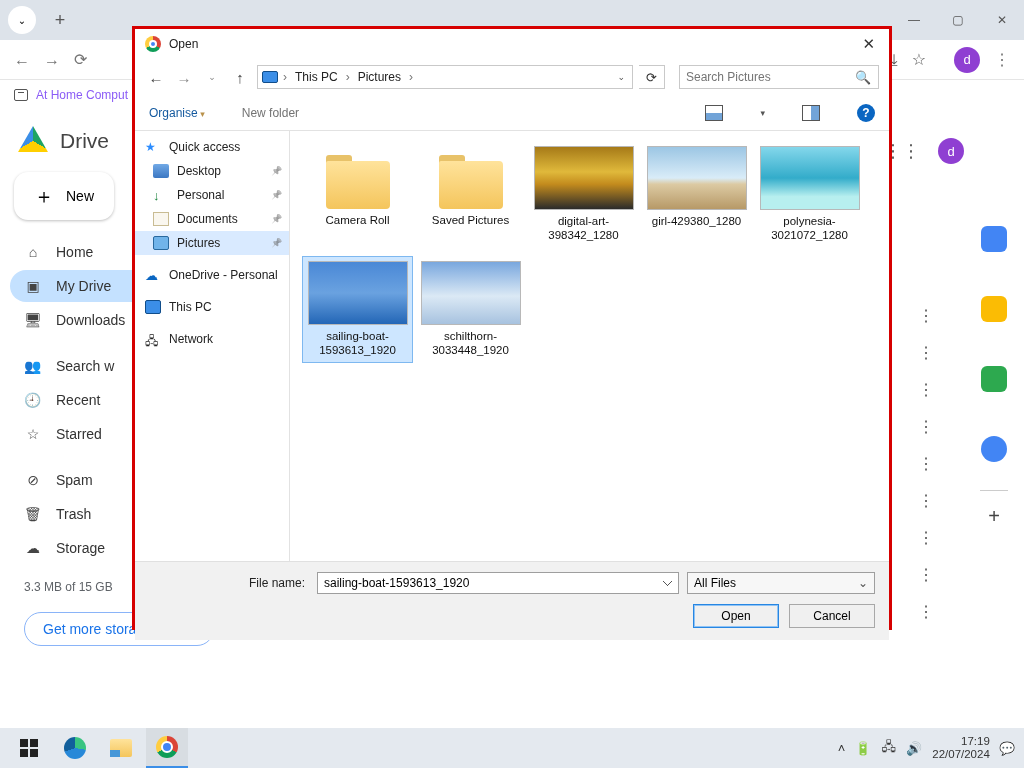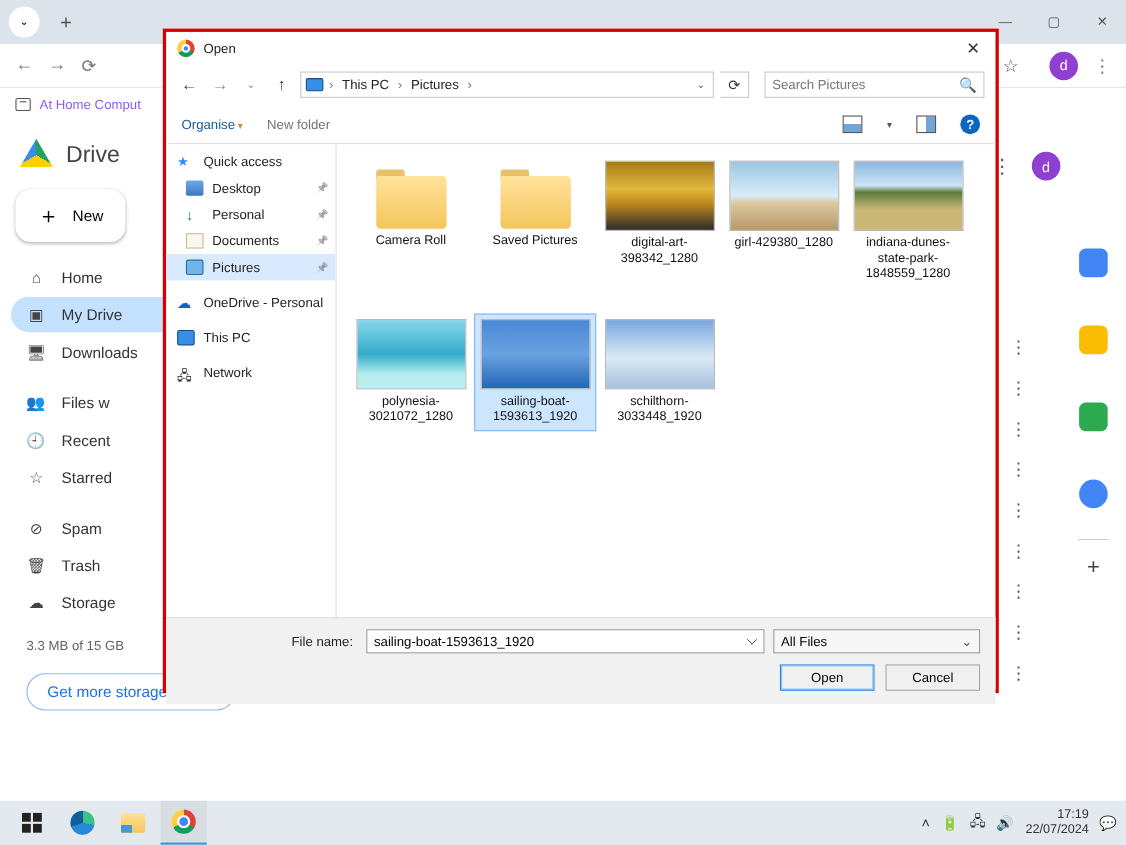--- a/index.html
+++ b/index.html
@@ -42,42 +42,42 @@
 .drive-right-icons { position: absolute; right: 60px; top: 138px; display: flex; gap: 18px; align-items: center; }
 .drive-right-icons span { font-size: 18px; color: #555; }
 .drive-far-right { position: absolute; right: 8px; top: 78px; width: 44px; display: flex; flex-direction: column; align-items: center; }
 .drive-far-right .ico { width: 26px; height: 26px; margin: 22px 0; border-radius: 6px; }
 .far-sep { width: 28px; border-top: 1px solid #ccc; margin: 6px 0 14px; }
 .far-plus { font-size: 20px; color: #444; }
 .kebab-col { position: absolute; left: 915px; top: 306px; width: 22px; display: flex; flex-direction: column; }
 .kebab-col span { height: 37px; text-align: center; color: #555; font-size: 16px; }
 
 
-.dialog-wrap { position: absolute; left: 148px; top: 26px; width: 760px; height: 604px; border: 3px solid #d60000; background: #fff; }
+.dialog-wrap { position: absolute; left: 132px; top: 26px; width: 760px; height: 604px; border: 3px solid #d60000; background: #fff; }
 .dlg-title { height: 30px; display: flex; align-items: center; padding: 0 10px; gap: 8px; }
 .chrome-ico { width: 16px; height: 16px; border-radius: 50%; background: conic-gradient(#db4437 0 120deg,#0f9d58 120deg 240deg,#ffcd40 240deg); position: relative; }
 .chrome-ico::after { content: ""; position: absolute; inset: 4px; border-radius: 50%; background: #4285f4; border: 2px solid #fff; }
 .dlg-title-text { font-size: 12px; color: #222; }
 .dlg-close { margin-left: auto; font-size: 15px; color: #333; padding: 0 4px; }
 
 .dlg-nav { height: 36px; display: flex; align-items: center; padding: 0 10px; gap: 6px; }
 .dlg-nav .arrow { width: 22px; color: #888; text-align: center; font-size: 15px; }
 .dlg-nav .arrow.dk { color: #444; }
 .loc-bar { flex: 1; height: 24px; border: 1px solid #c9c9c9; display: flex; align-items: center; padding: 0 4px; gap: 2px; font-size: 12px; }
 .loc-bar .this-pc-ico { width: 16px; height: 12px; background: #3b8ee7; border: 1px solid #104d8a; border-radius: 2px; }
 .loc-bar span { padding: 0 3px; color: #222; }
 .loc-bar .crumbarrow { color: #777; }
 .loc-bar .spacer { flex: 1; }
 .loc-bar .locdrop { color: #555; font-size: 9px; }
 .loc-refresh { width: 26px; height: 24px; border: 1px solid #c9c9c9; border-left: 0; display: flex; align-items: center; justify-content: center; font-size: 13px; color: #333; }
 .search-box { width: 200px; height: 24px; border: 1px solid #c9c9c9; margin-left: 8px; display: flex; align-items: center; padding: 0 6px; }
 .search-box input { border: 0; flex: 1; font-size: 12px; outline: none; }
 .search-box .mag { font-size: 13px; color: #555; }
 
-.dlg-toolbar { height: 36px; border-bottom: 1px solid #e2e2e2; display: flex; align-items: center; padding: 0 14px; gap: 22px; font-size: 12px; }
+.dlg-toolbar { height: 36px; border-bottom: 1px solid #e2e2e2; display: flex; align-items: center; padding: 0 14px; gap: 37px; font-size: 12px; }
 .dlg-toolbar .org { color: #14599e; }
 .dlg-toolbar .org::after { content: " ▾"; color: #b9914a; font-size: 9px; }
 .dlg-toolbar .nf { color: #737373; }
 .dlg-toolbar .fill { flex: 1; }
 .view-ico { width: 18px; height: 16px; border: 1px solid #555; background: linear-gradient(#fff 50%, #72a4d8 50%); }
 .pane-ico { width: 18px; height: 16px; border: 1px solid #555; background: linear-gradient(90deg,#fff 50%, #72a4d8 50%); }
 .help-ico { width: 18px; height: 18px; border-radius: 50%; background: #0a66c2; color: #fff; display: flex; align-items: center; justify-content: center; font-weight: bold; font-size: 12px; }
 
 .dlg-body { display: flex; height: 430px; }
 .nav-pane { width: 155px; border-right: 1px solid #e2e2e2; padding: 4px 0; overflow: hidden; }
@@ -90,21 +90,21 @@
 .ni.desk { background: linear-gradient(#71a9e6,#3b77c3); border-radius: 2px; }
 .ni.dl::before { content: "↓"; color: #18823a; font-weight: bold; font-size: 13px; }
 .ni.doc { background: #faf7ef; border: 1px solid #c9bc93; }
 .ni.pic { background: #71b4ea; border: 1px solid #29699e; border-radius: 2px; }
 .ni.od::before { content: "☁"; color: #0a66c2; font-size: 13px; }
 .ni.pc { background: #3b8ee7; border: 1px solid #104d8a; border-radius: 2px; }
 .ni.net::before { content: "🖧"; filter: grayscale(1); font-size: 12px; }
 .nav-sep { height: 8px; }
 
 .files-pane { flex: 1; padding: 10px 12px; overflow: hidden; }
-.file-grid { display: flex; flex-wrap: wrap; gap: 24px 2px; }
+.file-grid { display: flex; flex-wrap: wrap; gap: 8px 2px; align-items: center; }
 .file-item { width: 111px; display: flex; flex-direction: column; align-items: center; padding: 4px; border: 1px solid transparent; }
 .file-item.sel { background: #cde6ff; border: 1px solid #7eb8f0; }
 .file-label { width: 100%; text-align: center; font-size: 11.5px; color: #111; line-height: 1.2; margin-top: 5px; word-break: break-word; min-height: 28px; }
 .thumb { width: 100px; height: 64px; border: 1px solid #b8b8b8; }
 .folder-ico { width: 64px; height: 54px; position: relative; margin-top: 8px; }
 .folder-ico::before { content: ""; position: absolute; top: 0; left: 0; width: 26px; height: 10px; background: #e8c269; border-radius: 3px 3px 0 0; }
 .folder-ico::after { content: ""; position: absolute; top: 6px; left: 0; right: 0; bottom: 0; background: linear-gradient(#ffe39b, #f4c55c); border-radius: 2px 4px 4px 4px; }
 
 
 .th-sunset { background: linear-gradient(#a67a18 0%, #e0b93b 40%, #c38b1d 60%, #2b2b2b 100%); }
@@ -187,21 +187,21 @@
           <span class="ico">▣</span>
           <span>My Drive</span>
         </div>
       <div class="left-item">
           <span class="ico">🖥</span>
           <span>Downloads</span>
         </div>
       <div style="height:10px"></div>
       <div class="left-item">
           <span class="ico">👥</span>
-          <span>Files w</span>
+          <span>Search w</span>
         </div>
       <div class="left-item">
           <span class="ico">🕘</span>
           <span>Recent</span>
         </div>
       <div class="left-item">
           <span class="ico">☆</span>
           <span>Starred</span>
         </div>
       <div style="height:10px"></div>
@@ -341,24 +341,20 @@
           </div>
           <div class="file-item">
             <div class="thumb th-sunset"></div>
             <div class="file-label">digital-art-398342_1280</div>
           </div>
           <div class="file-item">
             <div class="thumb th-beach"></div>
             <div class="file-label">girl-429380_1280</div>
           </div>
           <div class="file-item">
-            <div class="thumb th-dunes"></div>
-            <div class="file-label">indiana-dunes-state-park-1848559_1280</div>
-          </div>
-          <div class="file-item">
             <div class="thumb th-lagoon"></div>
             <div class="file-label">polynesia-3021072_1280</div>
           </div>
           <div class="file-item sel">
             <div class="thumb th-sail"></div>
             <div class="file-label">sailing-boat-1593613_1920</div>
           </div>
           <div class="file-item">
             <div class="thumb th-snow"></div>
             <div class="file-label">schilthorn-3033448_1920</div>

